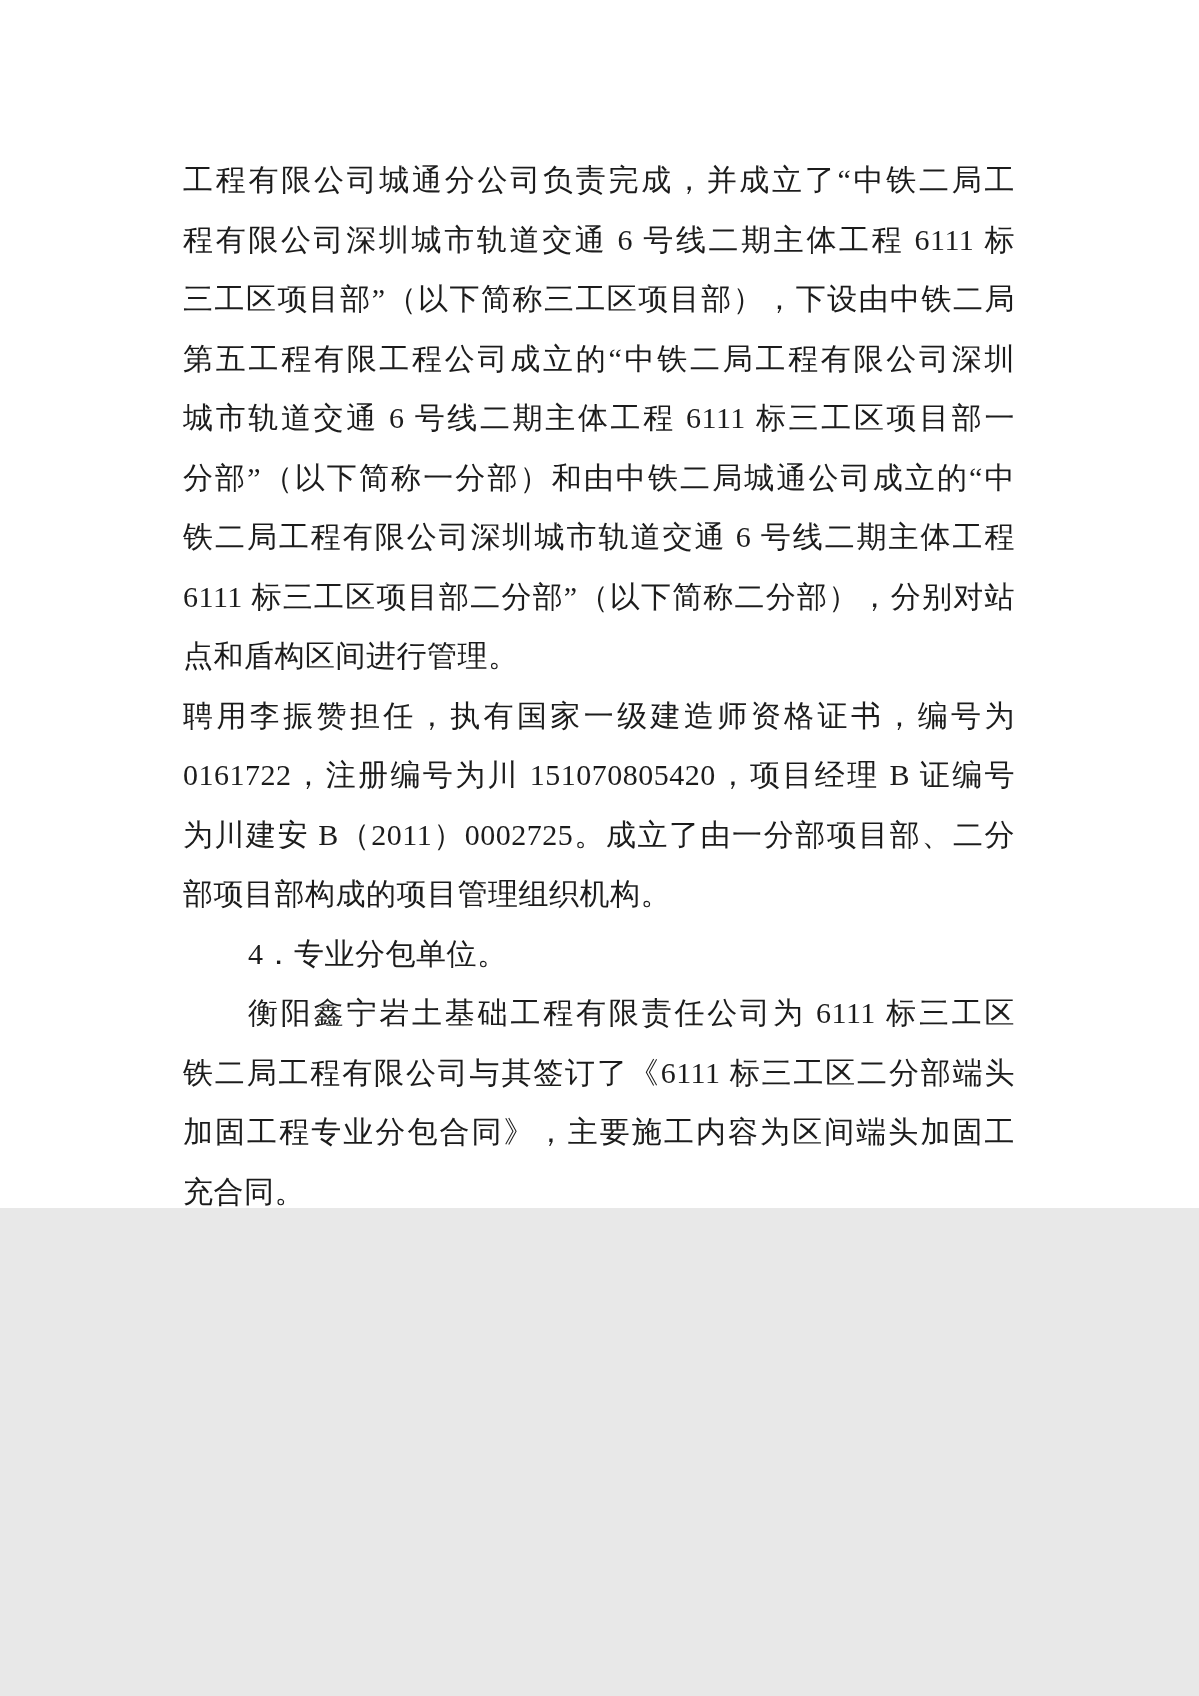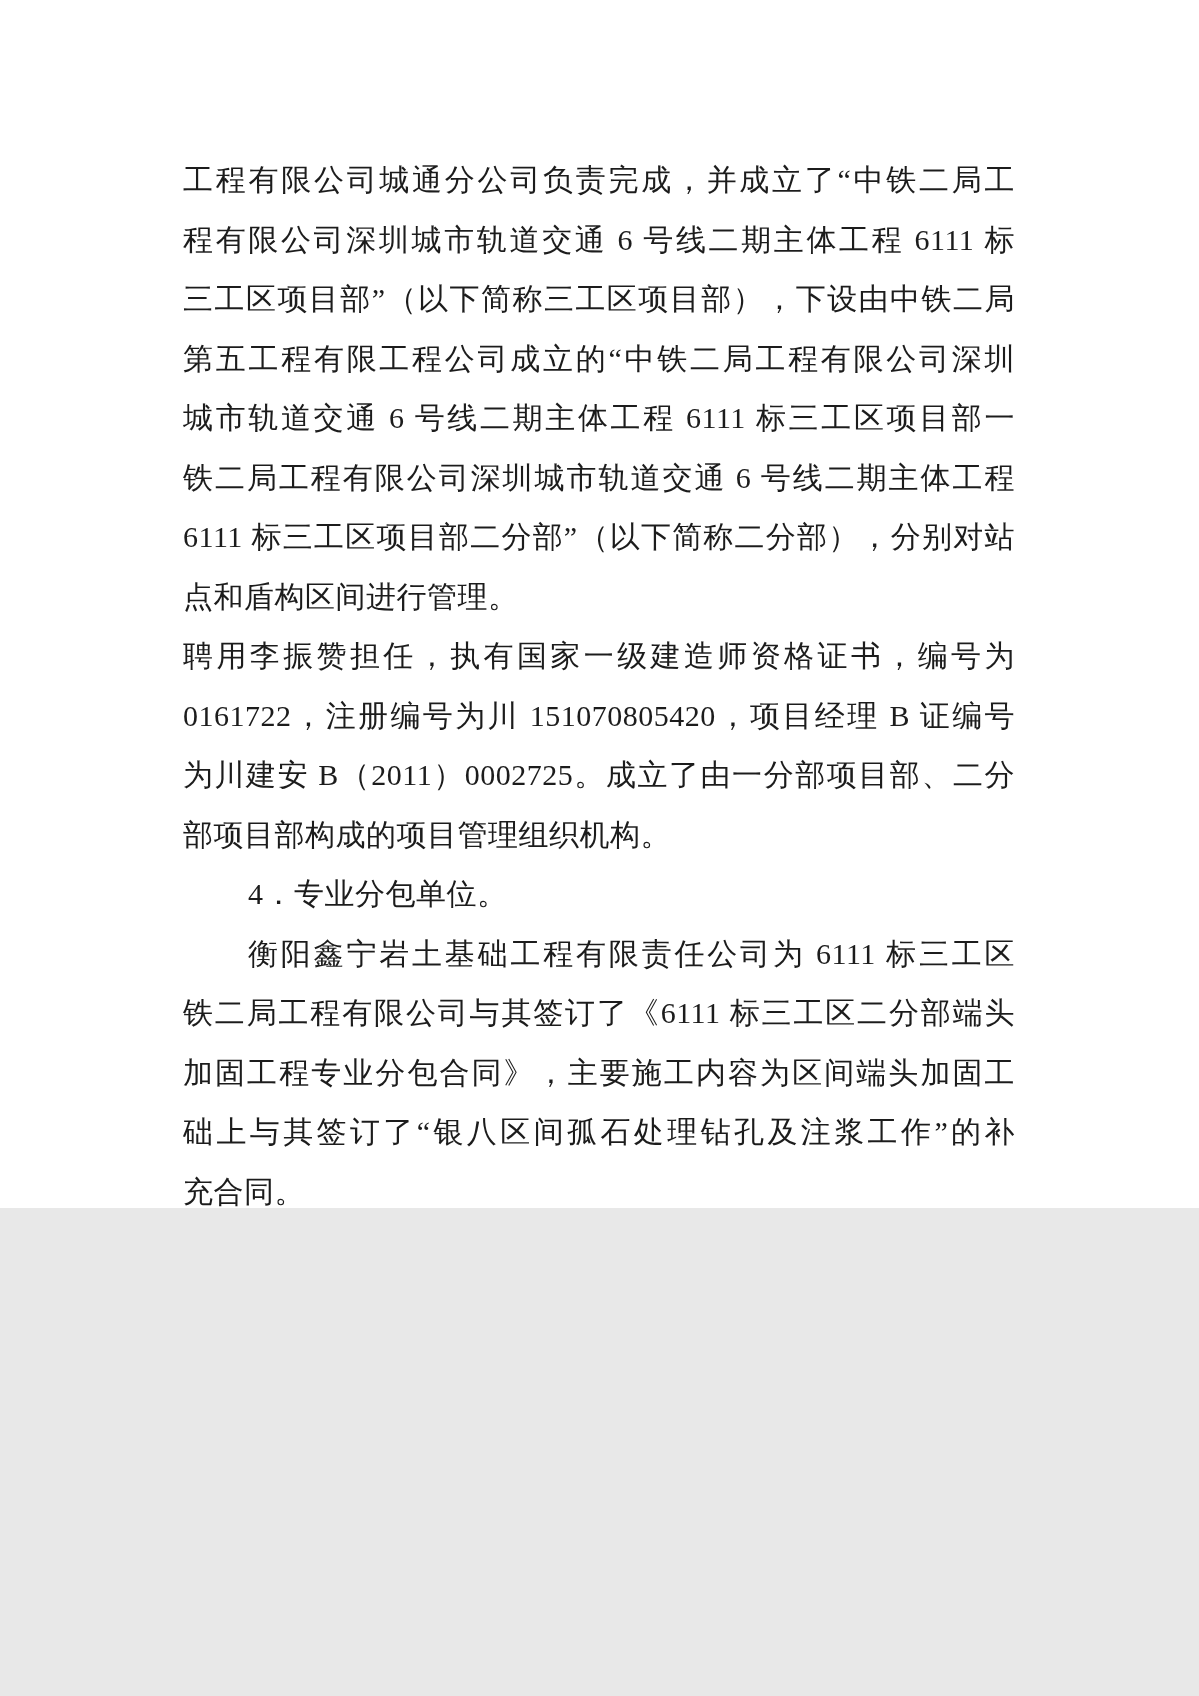--- a/index.html
+++ b/index.html
@@ -56,28 +56,28 @@
 </head>
 <body>
 
 <div class="page">
   <div class="text-block">
     <div class="line">工程有限公司城通分公司负责完成，并成立了“中铁二局工</div>
     <div class="line">程有限公司深圳城市轨道交通 6 号线二期主体工程 6111 标</div>
     <div class="line">三工区项目部”（以下简称三工区项目部），下设由中铁二局</div>
     <div class="line">第五工程有限工程公司成立的“中铁二局工程有限公司深圳</div>
     <div class="line">城市轨道交通 6 号线二期主体工程 6111 标三工区项目部一</div>
+    <div class="line">分部”（以下简称一分部）和由中铁二局城通公司成立的“中</div>
     <div class="line">铁二局工程有限公司深圳城市轨道交通 6 号线二期主体工程</div>
     <div class="line">6111 标三工区项目部二分部”（以下简称二分部），分别对站</div>
     <div class="line end">点和盾构区间进行管理。</div>
     <div class="line">聘用李振赞担任，执有国家一级建造师资格证书，编号为</div>
     <div class="line">0161722，注册编号为川 151070805420，项目经理 B 证编号</div>
     <div class="line">为川建安 B（2011）0002725。成立了由一分部项目部、二分</div>
     <div class="line end">部项目部构成的项目管理组织机构。</div>
     <div class="line indent end">4．专业分包单位。</div>
     <div class="line indent">衡阳鑫宁岩土基础工程有限责任公司为 6111 标三工区</div>
     <div class="line">铁二局工程有限公司与其签订了《6111 标三工区二分部端头</div>
     <div class="line">加固工程专业分包合同》，主要施工内容为区间端头加固工</div>
-    <div class="line">础上与其签订了“银八区间孤石处理钻孔及注浆工作”的补</div>
     <div class="line end">充合同。</div>
   </div>
   <div class="page-number">6</div>
 </div>
 
 </body></html>

